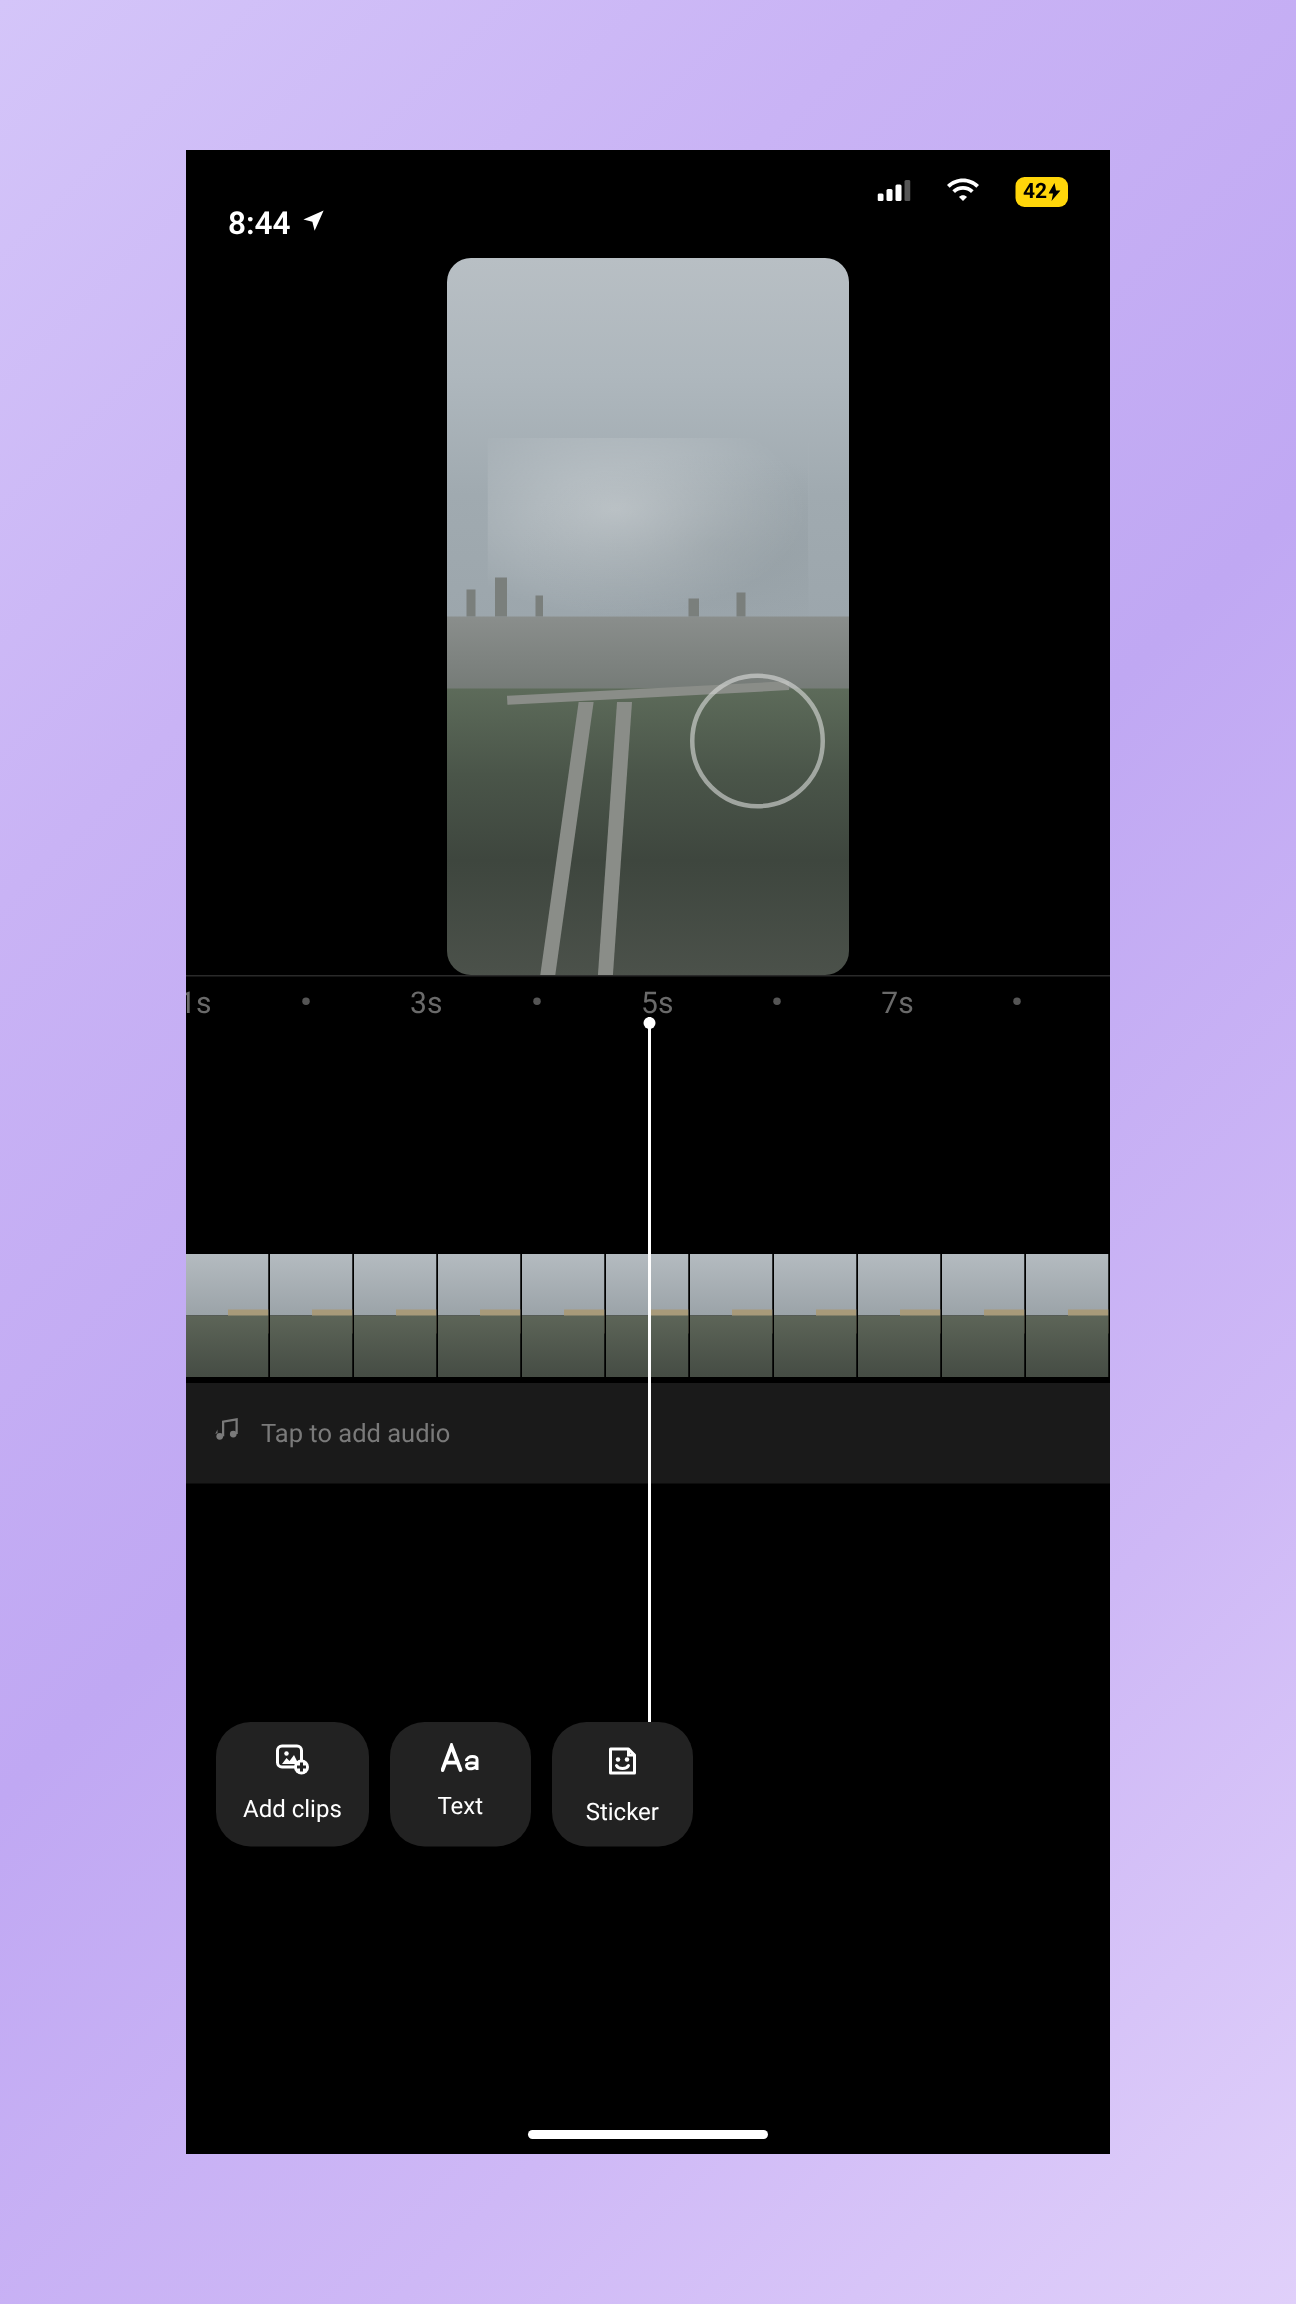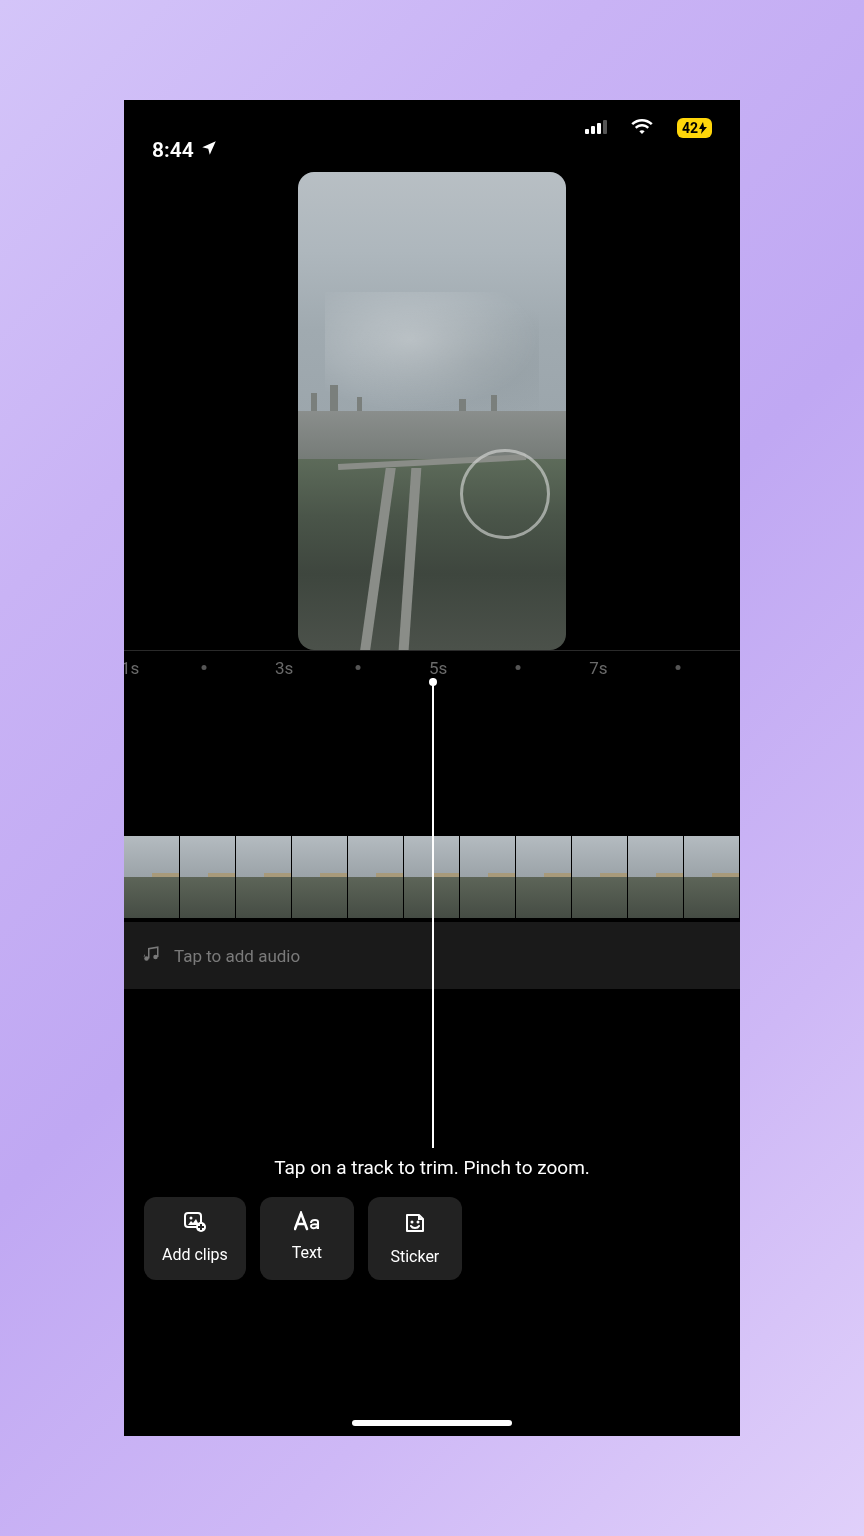--- a/index.html
+++ b/index.html
@@ -140,21 +140,21 @@
   }
   
   .ruler {
     height: 28px;
     border-top: 1px solid #2a2a2a;
     display: flex;
     align-items: center;
     position: relative;
     padding-top: 6px;
     color: #6a6a6a;
-    font-size: 17px;
+    font-size: 20px;
   }
   .ruler-item {
     position: absolute;
     transform: translateX(-50%);
   }
   .ruler-dot {
     width: 5px;
     height: 5px;
     background: #555;
     border-radius: 50%;
@@ -224,21 +224,21 @@
     padding: 8px 0 18px;
   }
   
   .bottom-bar {
     display: flex;
     gap: 14px;
     padding: 0 20px 28px;
   }
   .tool-btn {
     background: #222;
-    border-radius: 12px;
+    border-radius: 23px;
     padding: 14px 18px;
     display: flex;
     flex-direction: column;
     align-items: center;
     gap: 8px;
     color: #fff;
     font-size: 16px;
     cursor: pointer;
     min-width: 94px;
   }
@@ -387,21 +387,20 @@
           <circle cx="6" cy="18" r="3"></circle>
           <circle cx="18" cy="16" r="3"></circle>
           <path d="M4 12l-2 4 2-1" fill="#7a7a7a"></path>
         </svg>
       </span>
       <span>Tap to add audio</span>
     </div>
     <div class="playhead"></div>
   </div>
 
-  <div class="hint">Tap on a track to trim. Pinch to zoom.</div>
 
   <div class="bottom-bar">
     <div class="tool-btn">
       <span>
         <svg width="24" height="22" viewBox="0 0 24 22" fill="#fff">
           <rect x="2" y="2" width="16" height="14" rx="3" fill="none" stroke="#fff" stroke-width="2"></rect>
           <circle cx="8" cy="7" r="1.5"></circle>
           <path d="M5 14l3-4 2 2 3-4 3 6H5z"></path>
           <circle cx="18" cy="16" r="5" fill="#fff"></circle>
           <line x1="18" y1="13" x2="18" y2="19" stroke="#222" stroke-width="2"></line>

